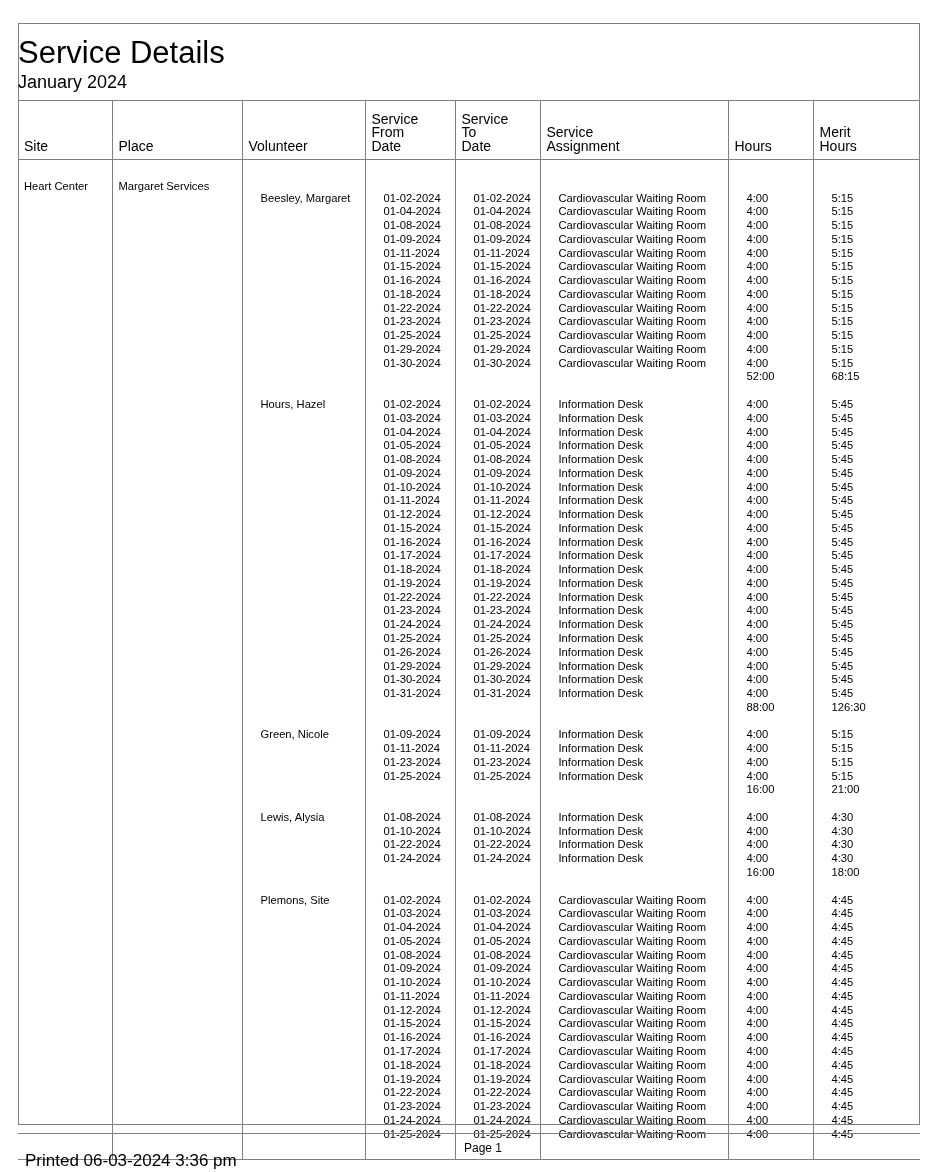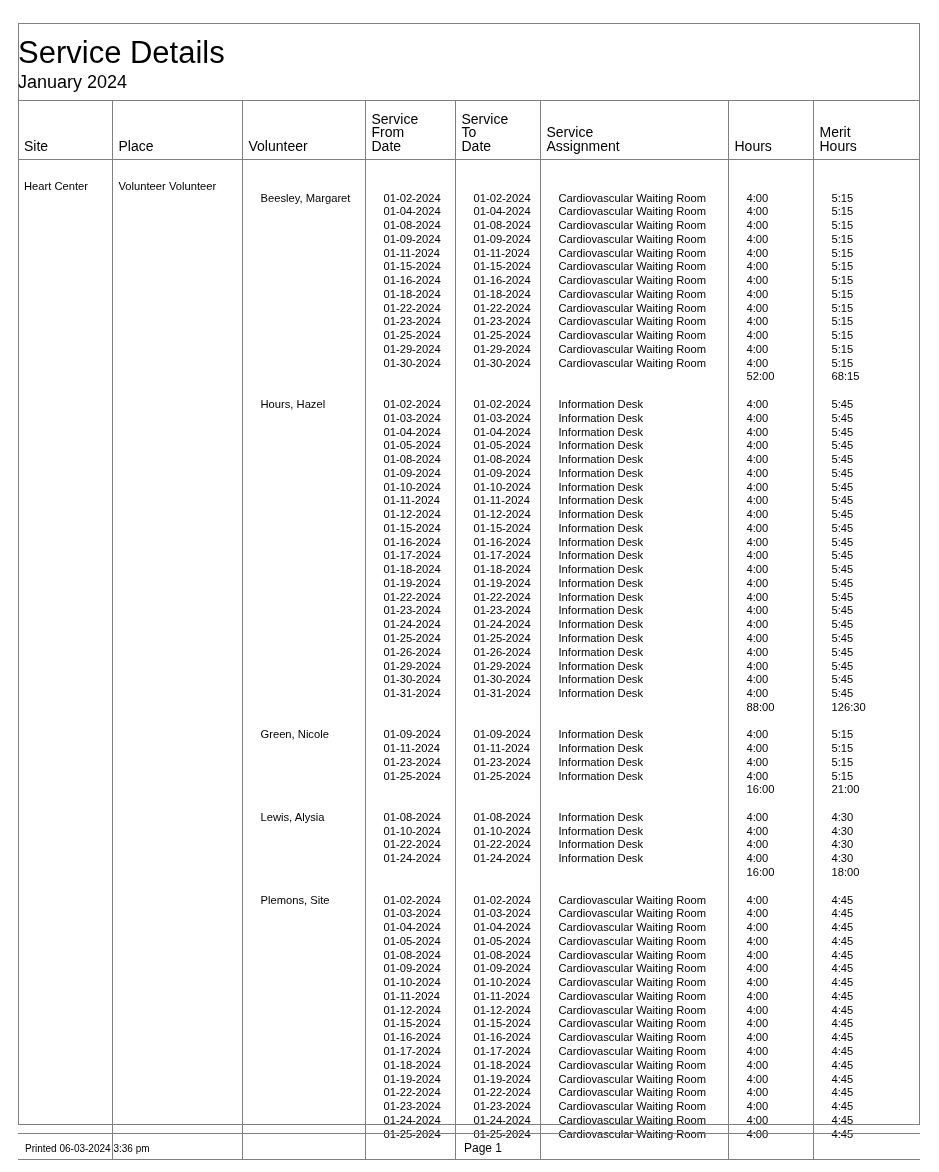--- a/index.html
+++ b/index.html
@@ -123,22 +123,22 @@
   #footer {
     position: absolute;
     left: 18px;
     top: 1140px;
     width: 902px;
     height: 26px;
   }
   #footer-printed {
     position: absolute;
     left: 7px;
-    top: 3px;
-    font-size: 10px;
+    top: 11px;
+    font-size: 17px;
   }
   #footer-page {
     position: absolute;
     left: 0;
     top: 1px;
     width: 902px;
     text-align: center;
     font-size: 12px;
     padding-left: 28px;
     box-sizing: border-box;
@@ -184,21 +184,21 @@
         <th class="num">Merit
 Hours</th>
       </tr>
     </thead>
     <tbody>
       <tr class="body-row">
         <td>
           <span class="ln">Heart Center</span>
         </td>
         <td>
-          <span class="ln">Volunteer Volunteer</span>
+          <span class="ln">Margaret Services</span>
         </td>
         <td>
           <div class="stack" id="col-volunteer">
               <span class="ln">Beesley, Margaret</span>
               <span class="ln gap">&nbsp;</span>
               <span class="ln gap">&nbsp;</span>
               <span class="ln gap">&nbsp;</span>
               <span class="ln gap">&nbsp;</span>
               <span class="ln gap">&nbsp;</span>
               <span class="ln gap">&nbsp;</span>

